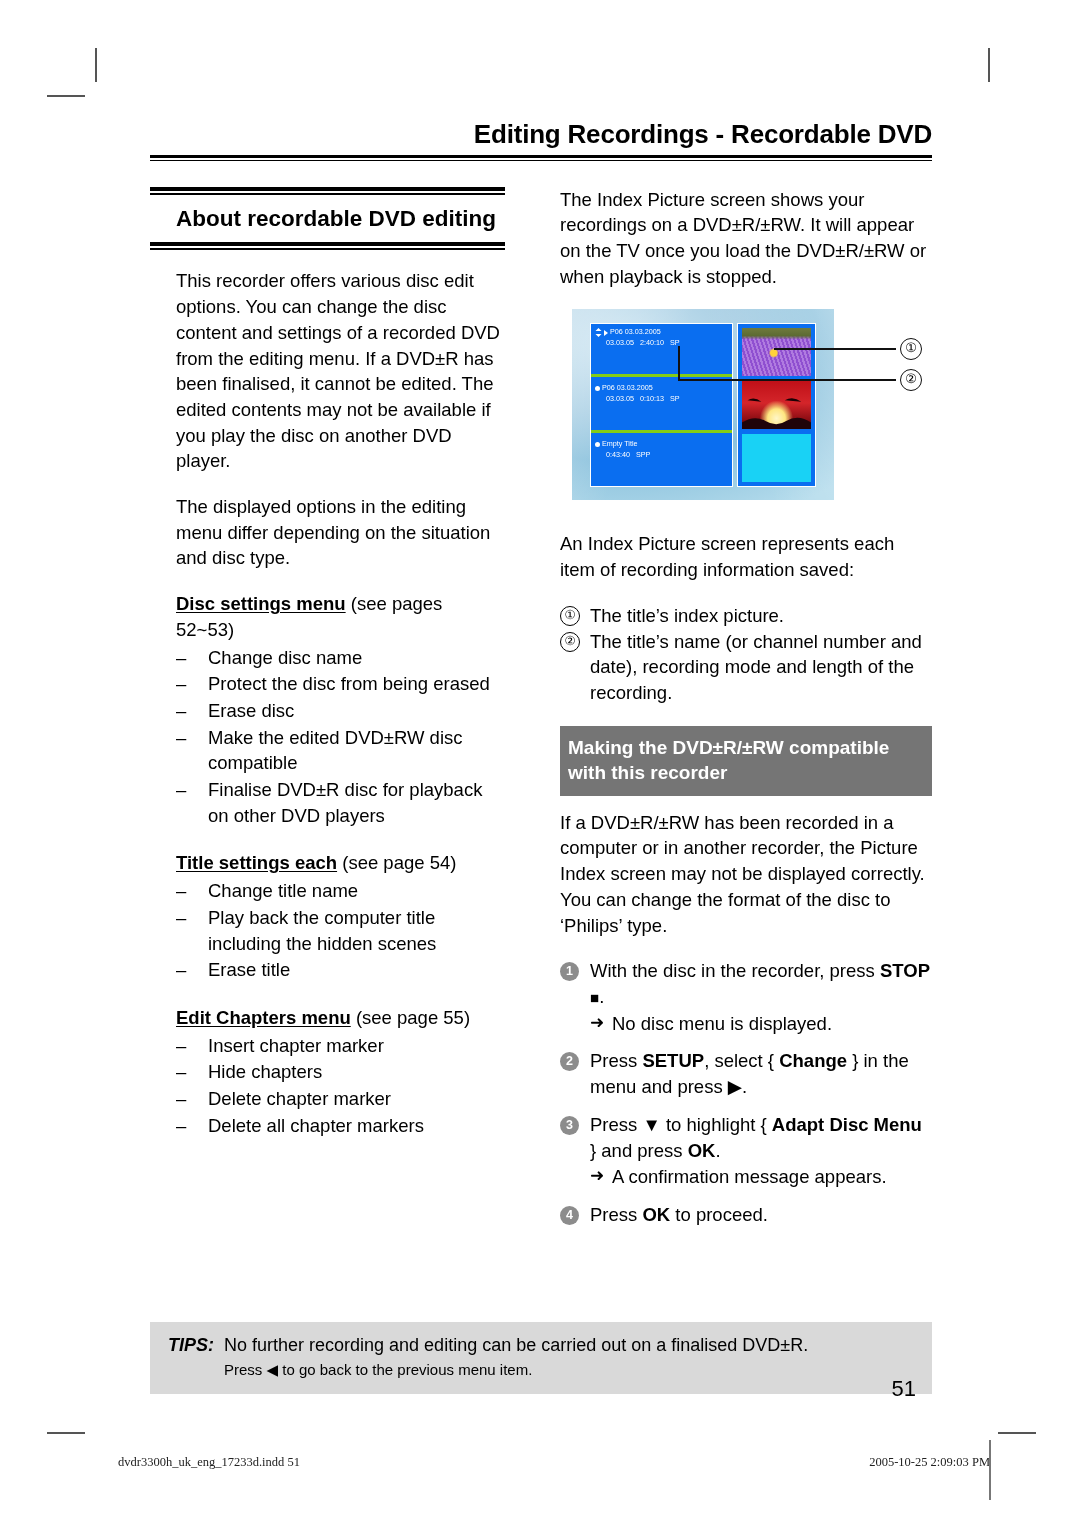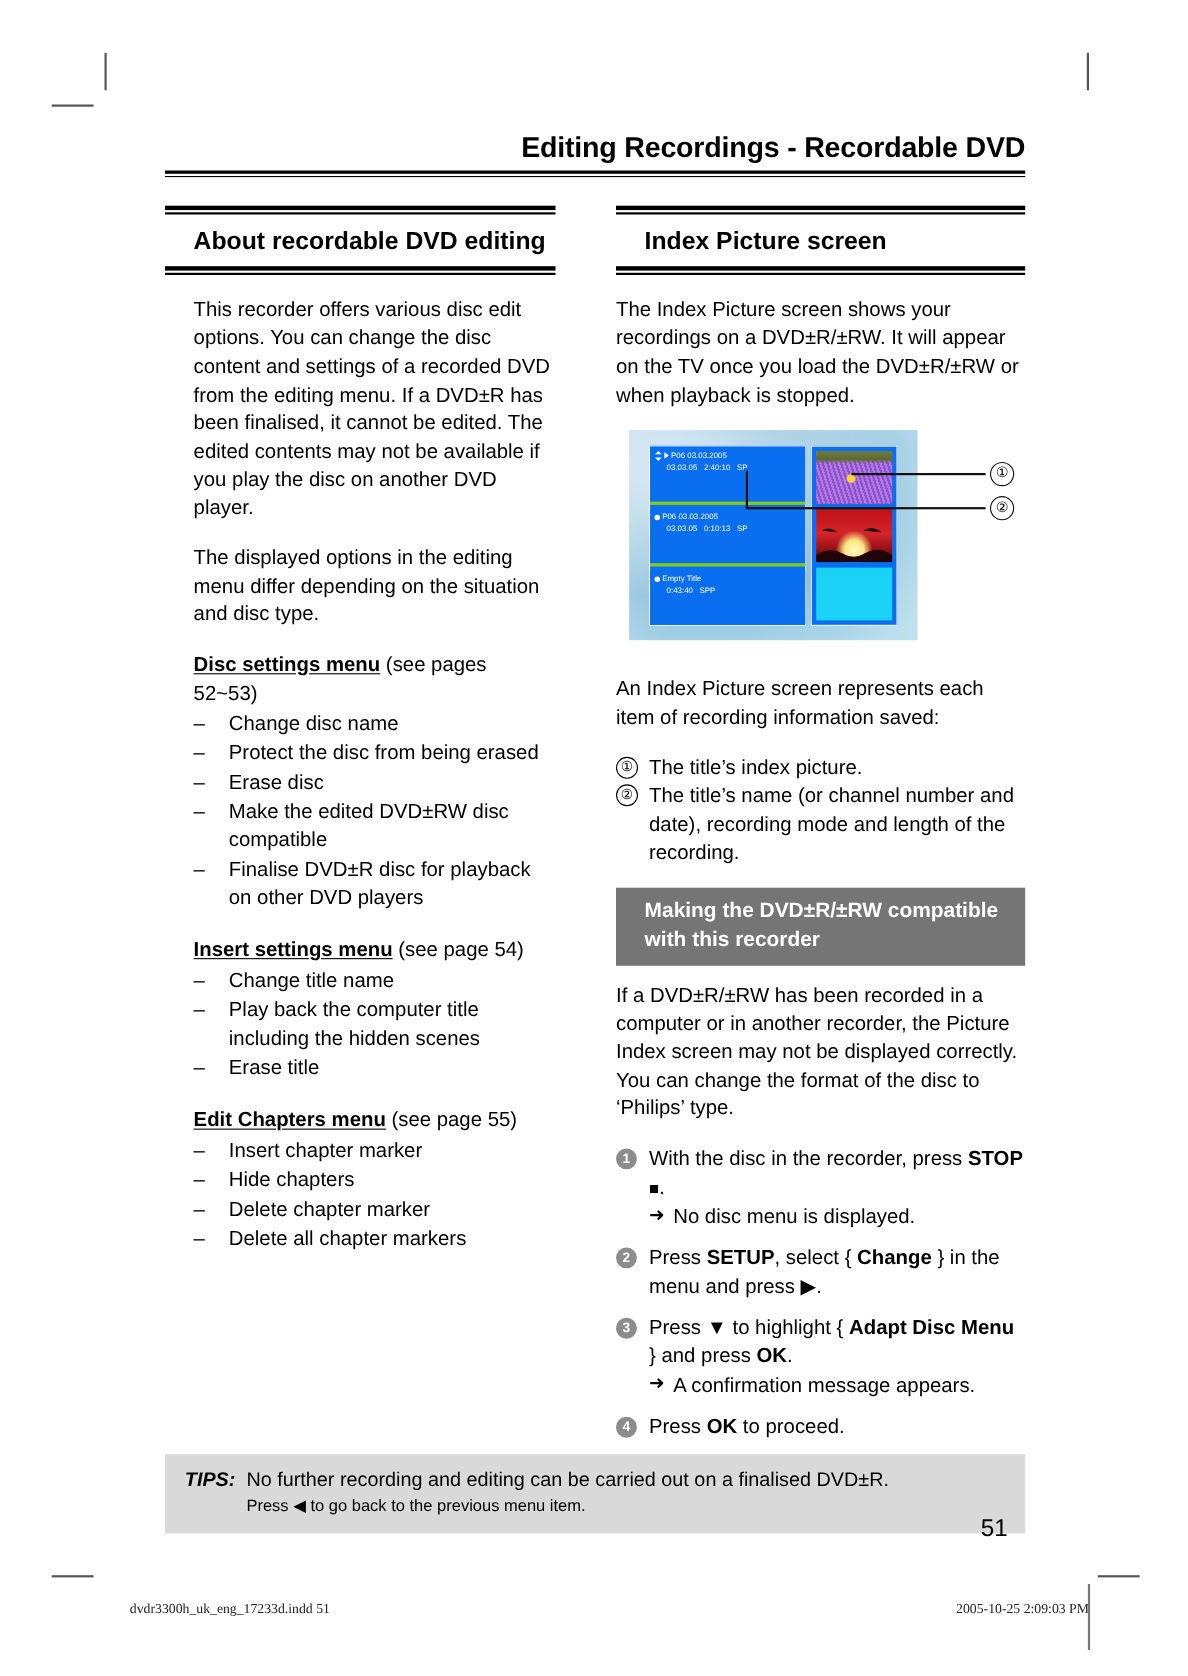--- a/index.html
+++ b/index.html
@@ -295,21 +295,21 @@
     text-align: center;
   }
 
   
   .banner {
     background: #757575;
     color: #ffffff;
     font-weight: bold;
     font-size: 19px;
     line-height: 1.32;
-    padding: 9px 14px 11px 26px;
+    padding: 9px 14px 11px 8px;
     margin: 4px 0 14px 0;
   }
 
   
   ol.steps {
     list-style: none;
     margin: 10px 0 0 0;
     padding: 0;
   }
   ol.steps > li {
@@ -437,21 +437,21 @@
       </div>
       <ul class="dashlist">
         <li><span class="dash">–</span><span>Change disc name</span></li>
         <li><span class="dash">–</span><span>Protect the disc from being erased</span></li>
         <li><span class="dash">–</span><span>Erase disc</span></li>
         <li><span class="dash">–</span><span>Make the edited DVD±RW disc compatible</span></li>
         <li><span class="dash">–</span><span>Finalise DVD±R disc for playback on other DVD players</span></li>
       </ul>
 
       <div class="subhead">
-        <b>Insert settings menu</b>
+        <b>Title settings each</b>
         <span>(see page 54)</span>
       </div>
       <ul class="dashlist">
         <li><span class="dash">–</span><span>Change title name</span></li>
         <li><span class="dash">–</span><span>Play back the computer title including the hidden scenes</span></li>
         <li><span class="dash">–</span><span>Erase title</span></li>
       </ul>
 
       <div class="subhead">
         <b>Edit Chapters menu</b>
@@ -461,25 +461,20 @@
         <li><span class="dash">–</span><span>Insert chapter marker</span></li>
         <li><span class="dash">–</span><span>Hide chapters</span></li>
         <li><span class="dash">–</span><span>Delete chapter marker</span></li>
         <li><span class="dash">–</span><span>Delete all chapter markers</span></li>
       </ul>
 
     </div>
 
     <div class="col">
 
-      <div class="sect-wrap">
-        <div class="rule-double-top"></div>
-        <div class="sect-title indent0">Index Picture screen</div>
-        <div class="rule-double-bottom"></div>
-      </div>
 
       <p class="body noindent">The Index Picture screen shows your recordings on a DVD±R/±RW. It will appear on the TV once you load the DVD±R/±RW or when playback is stopped.</p>
 
       <div class="tv-figure">
         <div class="tv-screen">
           <div class="tv-inner">
 
             <div class="tv-left">
               <div class="tv-entry">
                 <div class="row1">

